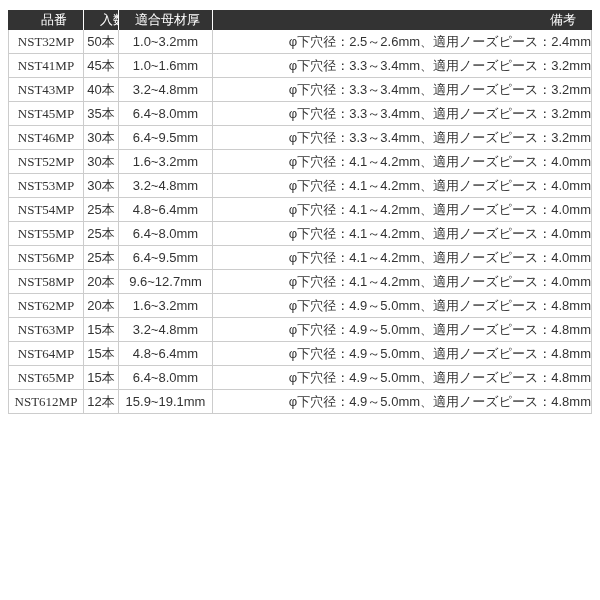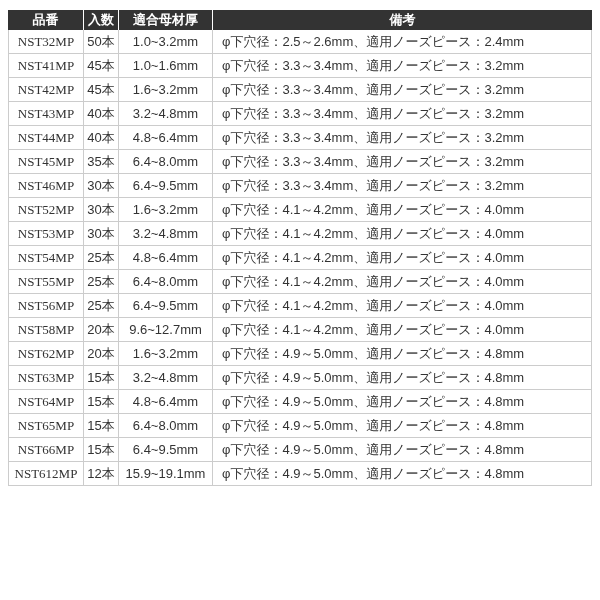--- a/index.html
+++ b/index.html
@@ -30,24 +30,24 @@
     left: 8px;
     width: 584px;
     border-collapse: separate;
     border-spacing: 0;
     table-layout: fixed;
   }
   th {
     background: var(--header-bg);
     color: var(--header-text);
     font-size: 13px;
-    font-weight: bold;
+    font-weight: normal;
     height: 18px;
-    padding: 1px 0;
-    text-align: center;
+    padding: 1px 16px;
+    text-align: right;
     border-right: 1px solid #ffffff;
     white-space: nowrap;
     overflow: hidden;
   }
   th:last-child { border-right: none; }
   td {
     background: var(--row-bg);
     color: var(--text);
     font-size: 13px;
     height: 24px;
@@ -58,21 +58,21 @@
     white-space: nowrap;
     overflow: hidden;
     vertical-align: middle;
   }
   td:first-child { border-left: 1px solid var(--border); font-family: Liberation Serif, serif; }
   .col-part { width: 76px; }
   .col-qty { width: 35px; }
   .col-thickness { width: 94px; }
   .col-remarks { width: 379px; }
   td.col-remarks {
-    text-align: left;
+    text-align: right;
     padding-left: 9px;
   }
 </style>
 </head>
 <body>
 
 <div class="page">
   <table class="spec-table">
     <thead>
       <tr>
@@ -89,35 +89,23 @@
           <td class="col-thickness">1.0~3.2mm</td>
           <td class="col-remarks">φ下穴径：2.5～2.6mm、適用ノーズピース：2.4mm</td>
         </tr>
         <tr>
           <td class="col-part">NST41MP</td>
           <td class="col-qty">45本</td>
           <td class="col-thickness">1.0~1.6mm</td>
           <td class="col-remarks">φ下穴径：3.3～3.4mm、適用ノーズピース：3.2mm</td>
         </tr>
         <tr>
-          <td class="col-part">NST42MP</td>
-          <td class="col-qty">45本</td>
-          <td class="col-thickness">1.6~3.2mm</td>
-          <td class="col-remarks">φ下穴径：3.3～3.4mm、適用ノーズピース：3.2mm</td>
-        </tr>
-        <tr>
           <td class="col-part">NST43MP</td>
           <td class="col-qty">40本</td>
           <td class="col-thickness">3.2~4.8mm</td>
-          <td class="col-remarks">φ下穴径：3.3～3.4mm、適用ノーズピース：3.2mm</td>
-        </tr>
-        <tr>
-          <td class="col-part">NST44MP</td>
-          <td class="col-qty">40本</td>
-          <td class="col-thickness">4.8~6.4mm</td>
           <td class="col-remarks">φ下穴径：3.3～3.4mm、適用ノーズピース：3.2mm</td>
         </tr>
         <tr>
           <td class="col-part">NST45MP</td>
           <td class="col-qty">35本</td>
           <td class="col-thickness">6.4~8.0mm</td>
           <td class="col-remarks">φ下穴径：3.3～3.4mm、適用ノーズピース：3.2mm</td>
         </tr>
         <tr>
           <td class="col-part">NST46MP</td>
@@ -179,26 +167,20 @@
           <td class="col-thickness">4.8~6.4mm</td>
           <td class="col-remarks">φ下穴径：4.9～5.0mm、適用ノーズピース：4.8mm</td>
         </tr>
         <tr>
           <td class="col-part">NST65MP</td>
           <td class="col-qty">15本</td>
           <td class="col-thickness">6.4~8.0mm</td>
           <td class="col-remarks">φ下穴径：4.9～5.0mm、適用ノーズピース：4.8mm</td>
         </tr>
         <tr>
-          <td class="col-part">NST66MP</td>
-          <td class="col-qty">15本</td>
-          <td class="col-thickness">6.4~9.5mm</td>
-          <td class="col-remarks">φ下穴径：4.9～5.0mm、適用ノーズピース：4.8mm</td>
-        </tr>
-        <tr>
           <td class="col-part">NST612MP</td>
           <td class="col-qty">12本</td>
           <td class="col-thickness">15.9~19.1mm</td>
           <td class="col-remarks">φ下穴径：4.9～5.0mm、適用ノーズピース：4.8mm</td>
         </tr>
       </tbody>
   </table>
 </div>
 
 </body></html>

